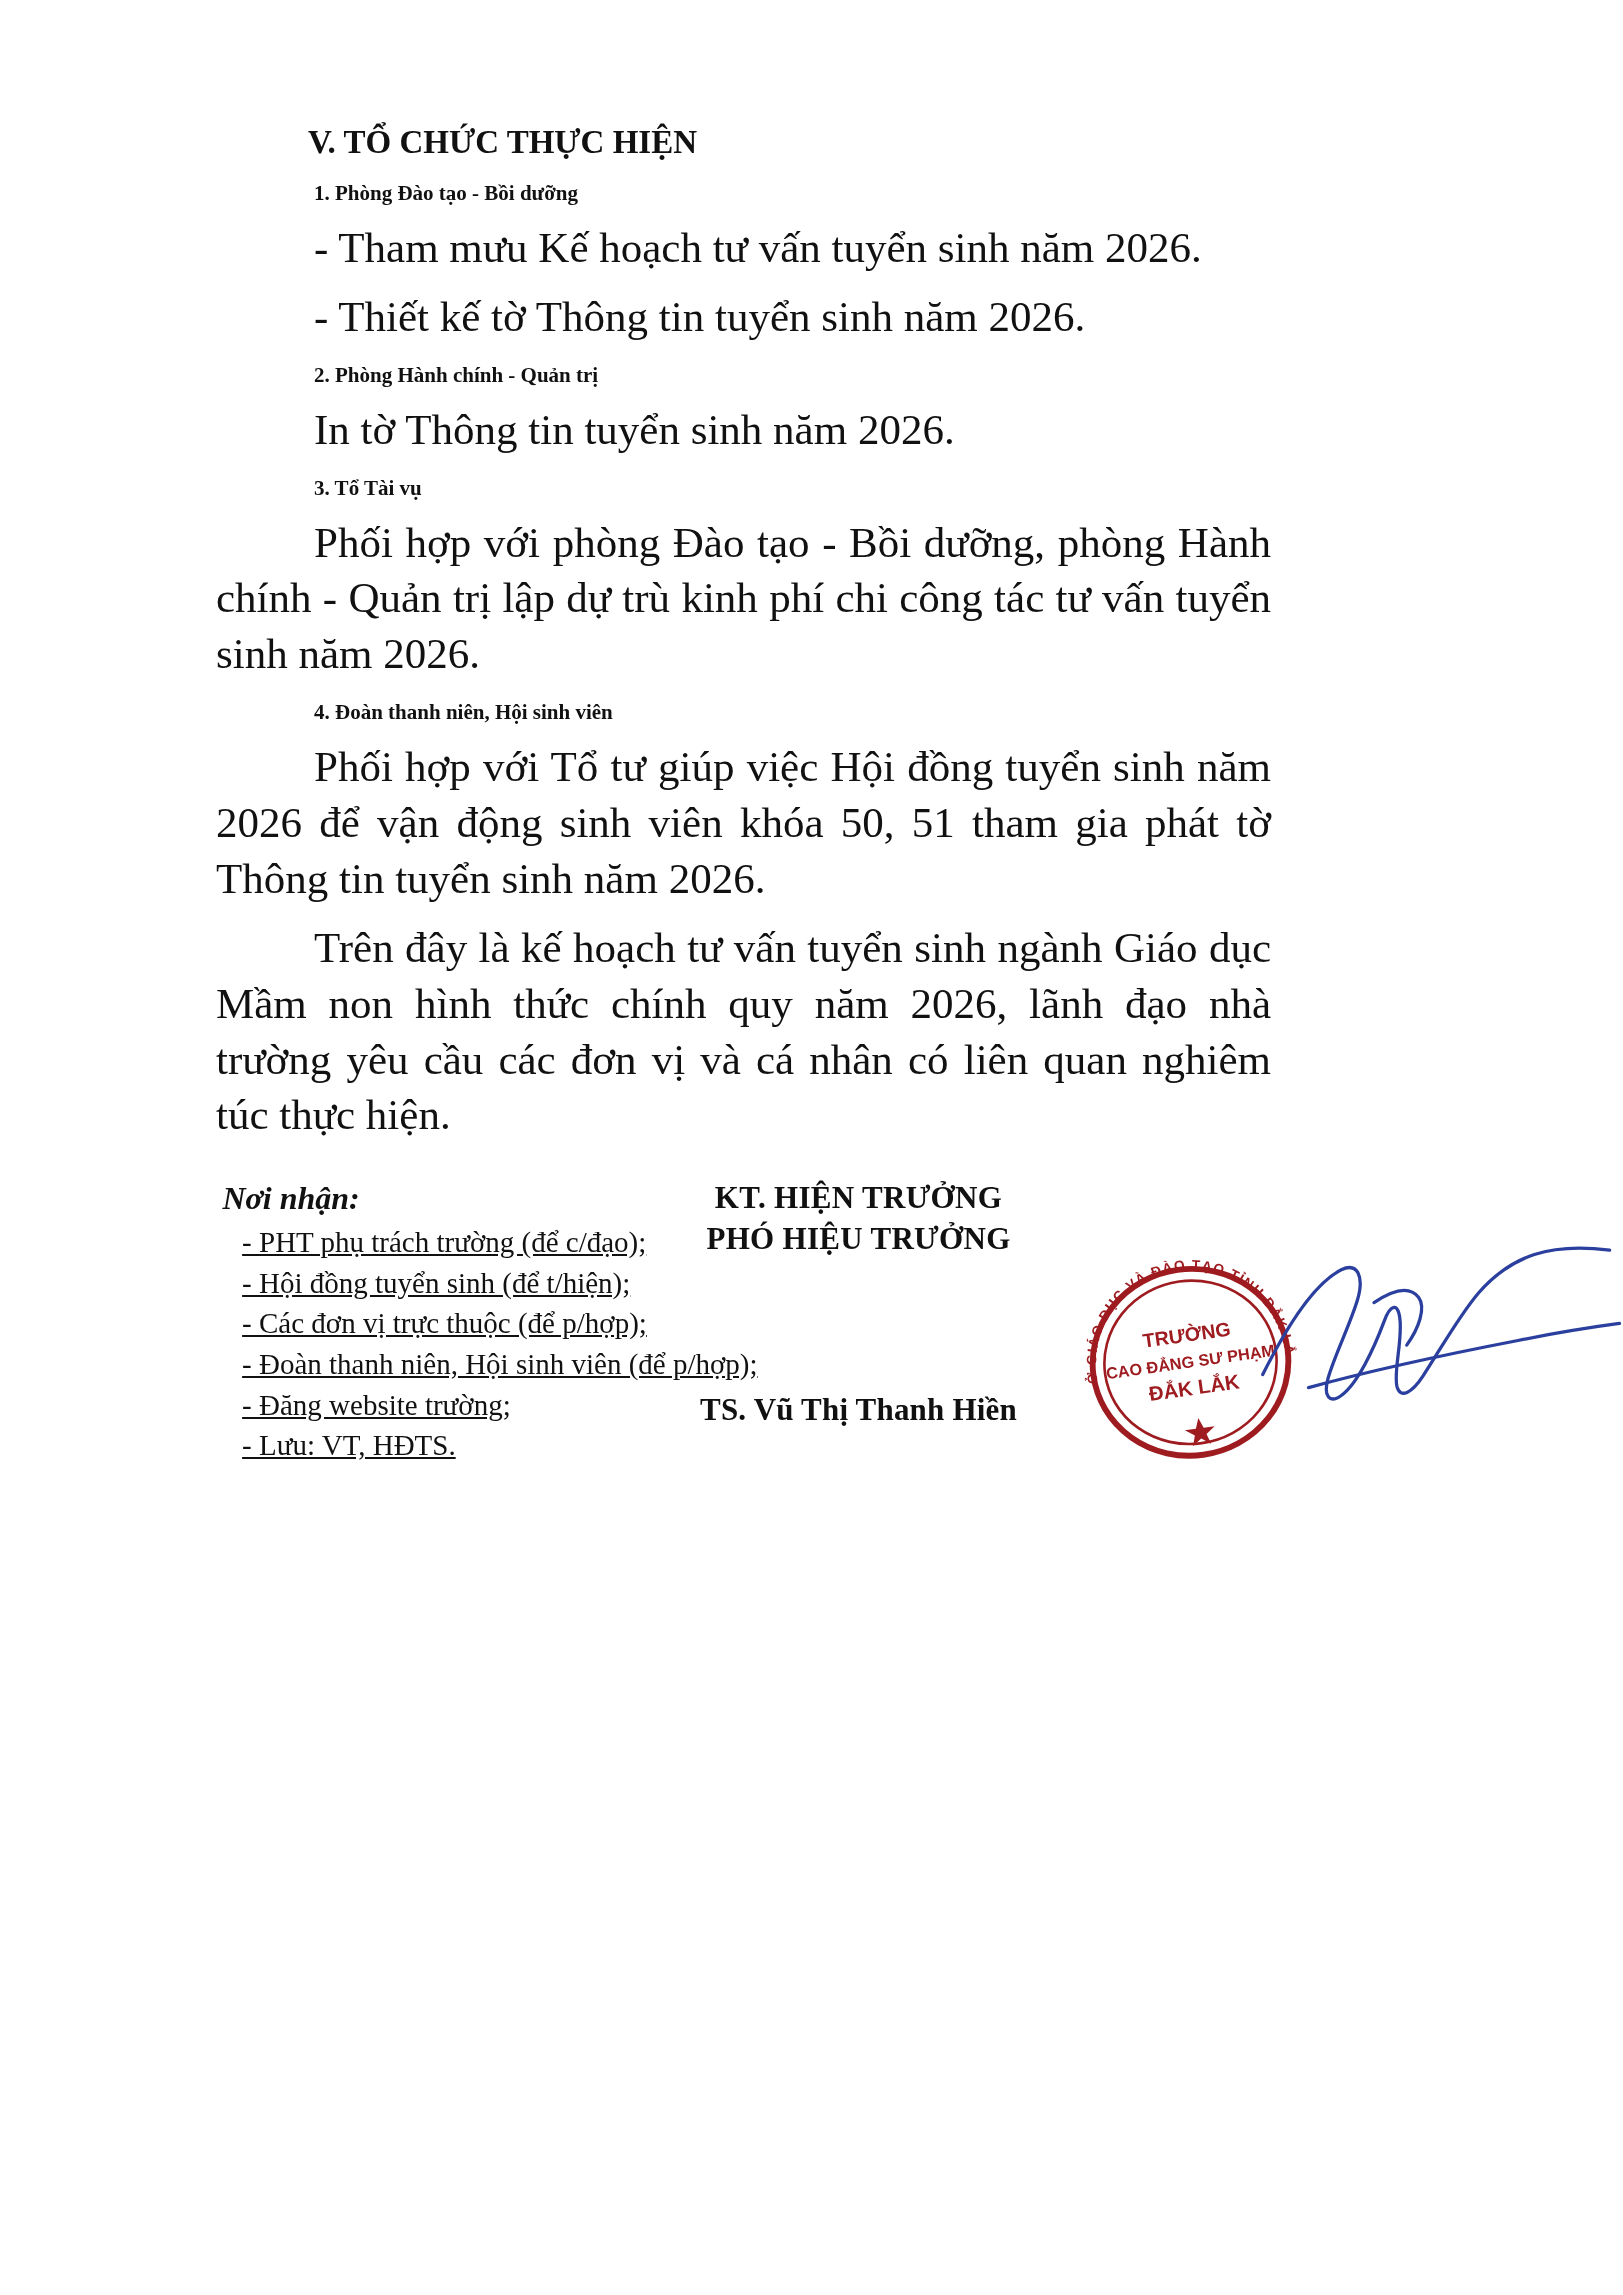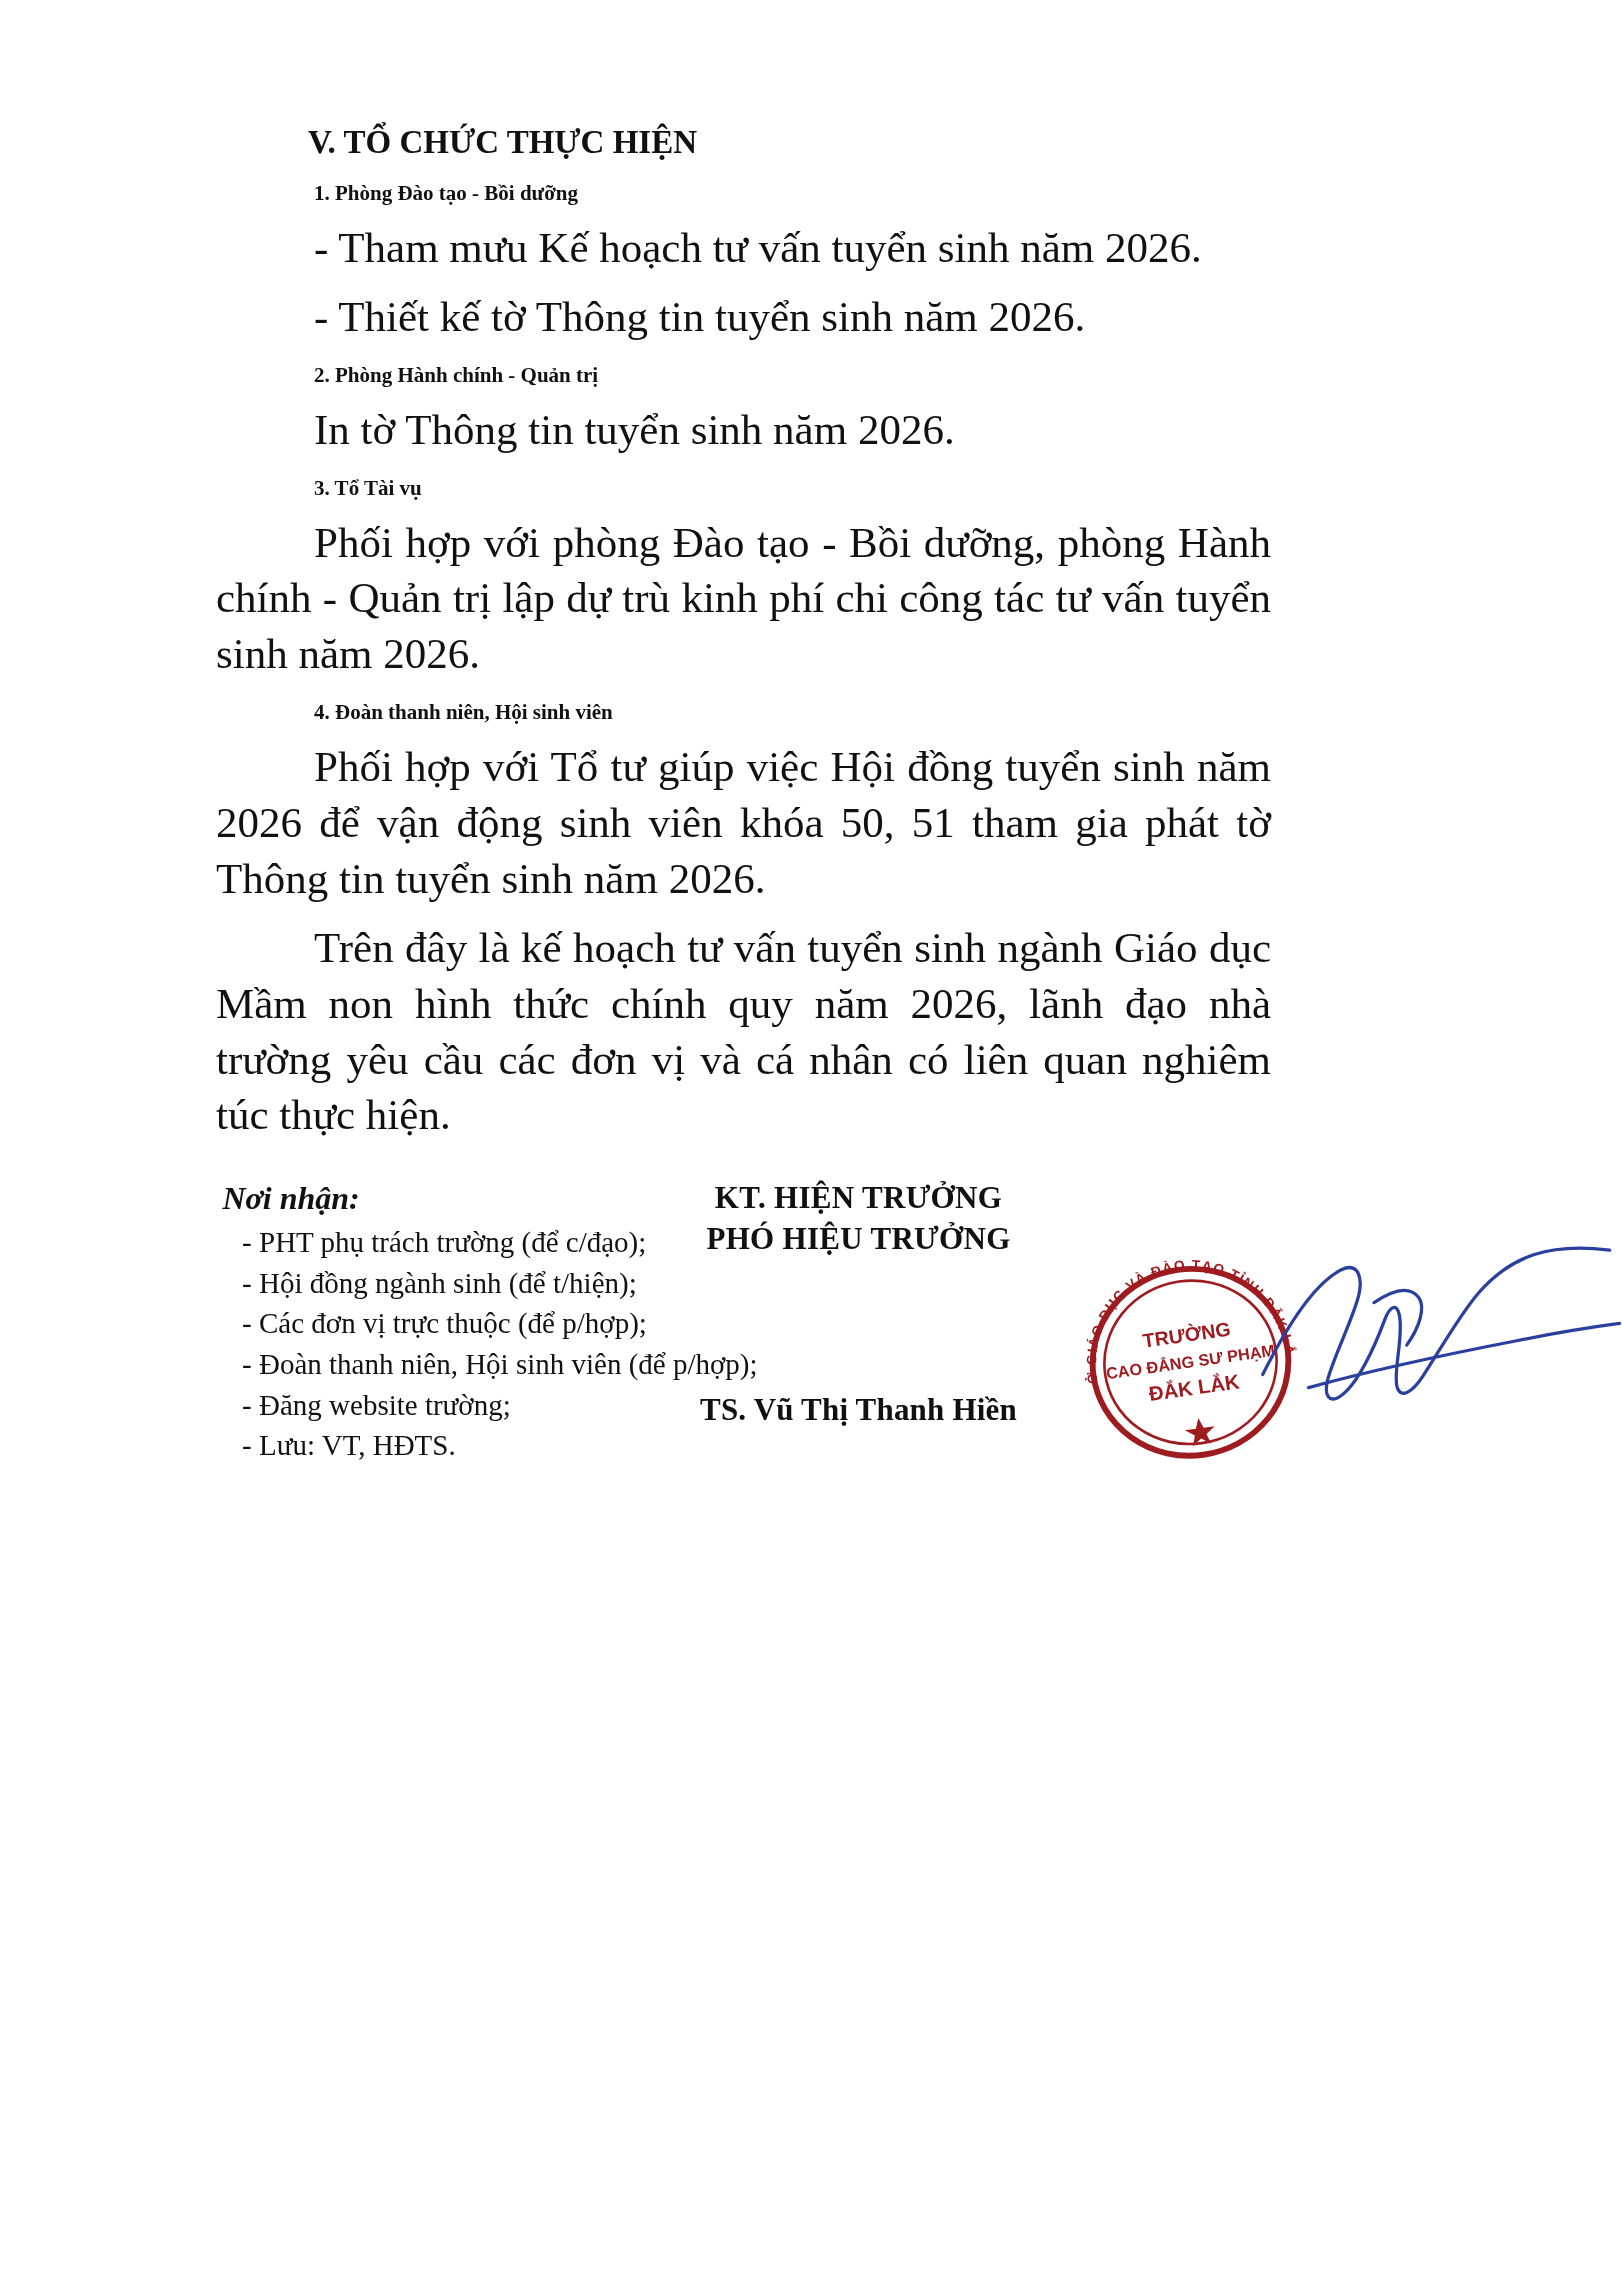--- a/index.html
+++ b/index.html
@@ -69,20 +69,21 @@
     font-weight: bold;
     font-style: italic;
     font-size: 32px;
     line-height: 1.25;
     margin: 0 0 3.9px 0;
   }
   .recipients ul {
     list-style: none;
     margin: 0;
     padding: 0 0 0 19.6px;
+    text-decoration: underline;
   }
   .recipients li {
     font-size: 29px;
     line-height: 1.40;
     white-space: nowrap;
   }
   .signature {
     position: absolute;
     right: 118px;
     top: 0;
@@ -146,21 +147,21 @@
   <p class="para indent">Phối hợp với Tổ tư giúp việc Hội đồng tuyển sinh năm 2026 để vận động sinh viên khóa 50, 51 tham gia phát tờ Thông tin tuyển sinh năm 2026.</p>
 
   <p class="para indent">Trên đây là kế hoạch tư vấn tuyển sinh ngành Giáo dục Mầm non hình thức chính quy năm 2026, lãnh đạo nhà trường yêu cầu các đơn vị và cá nhân có liên quan nghiêm túc thực hiện.</p>
 
   <div class="footer">
 
     <div class="recipients">
       <div class="recipients-title">Nơi nhận:</div>
       <ul>
         <li>- PHT phụ trách trường (để c/đạo);</li>
-        <li>- Hội đồng ngành sinh (để t/hiện);</li>
+        <li>- Hội đồng tuyển sinh (để t/hiện);</li>
         <li>- Các đơn vị trực thuộc (để p/hợp);</li>
         <li>- Đoàn thanh niên, Hội sinh viên (để p/hợp);</li>
         <li>- Đăng website trường;</li>
         <li>- Lưu: VT, HĐTS.</li>
       </ul>
     </div>
 
     <div class="signature">
       <div class="sig-line">KT. HIỆN TRƯỞNG</div>
       <div class="sig-line">PHÓ HIỆU TRƯỞNG</div>

